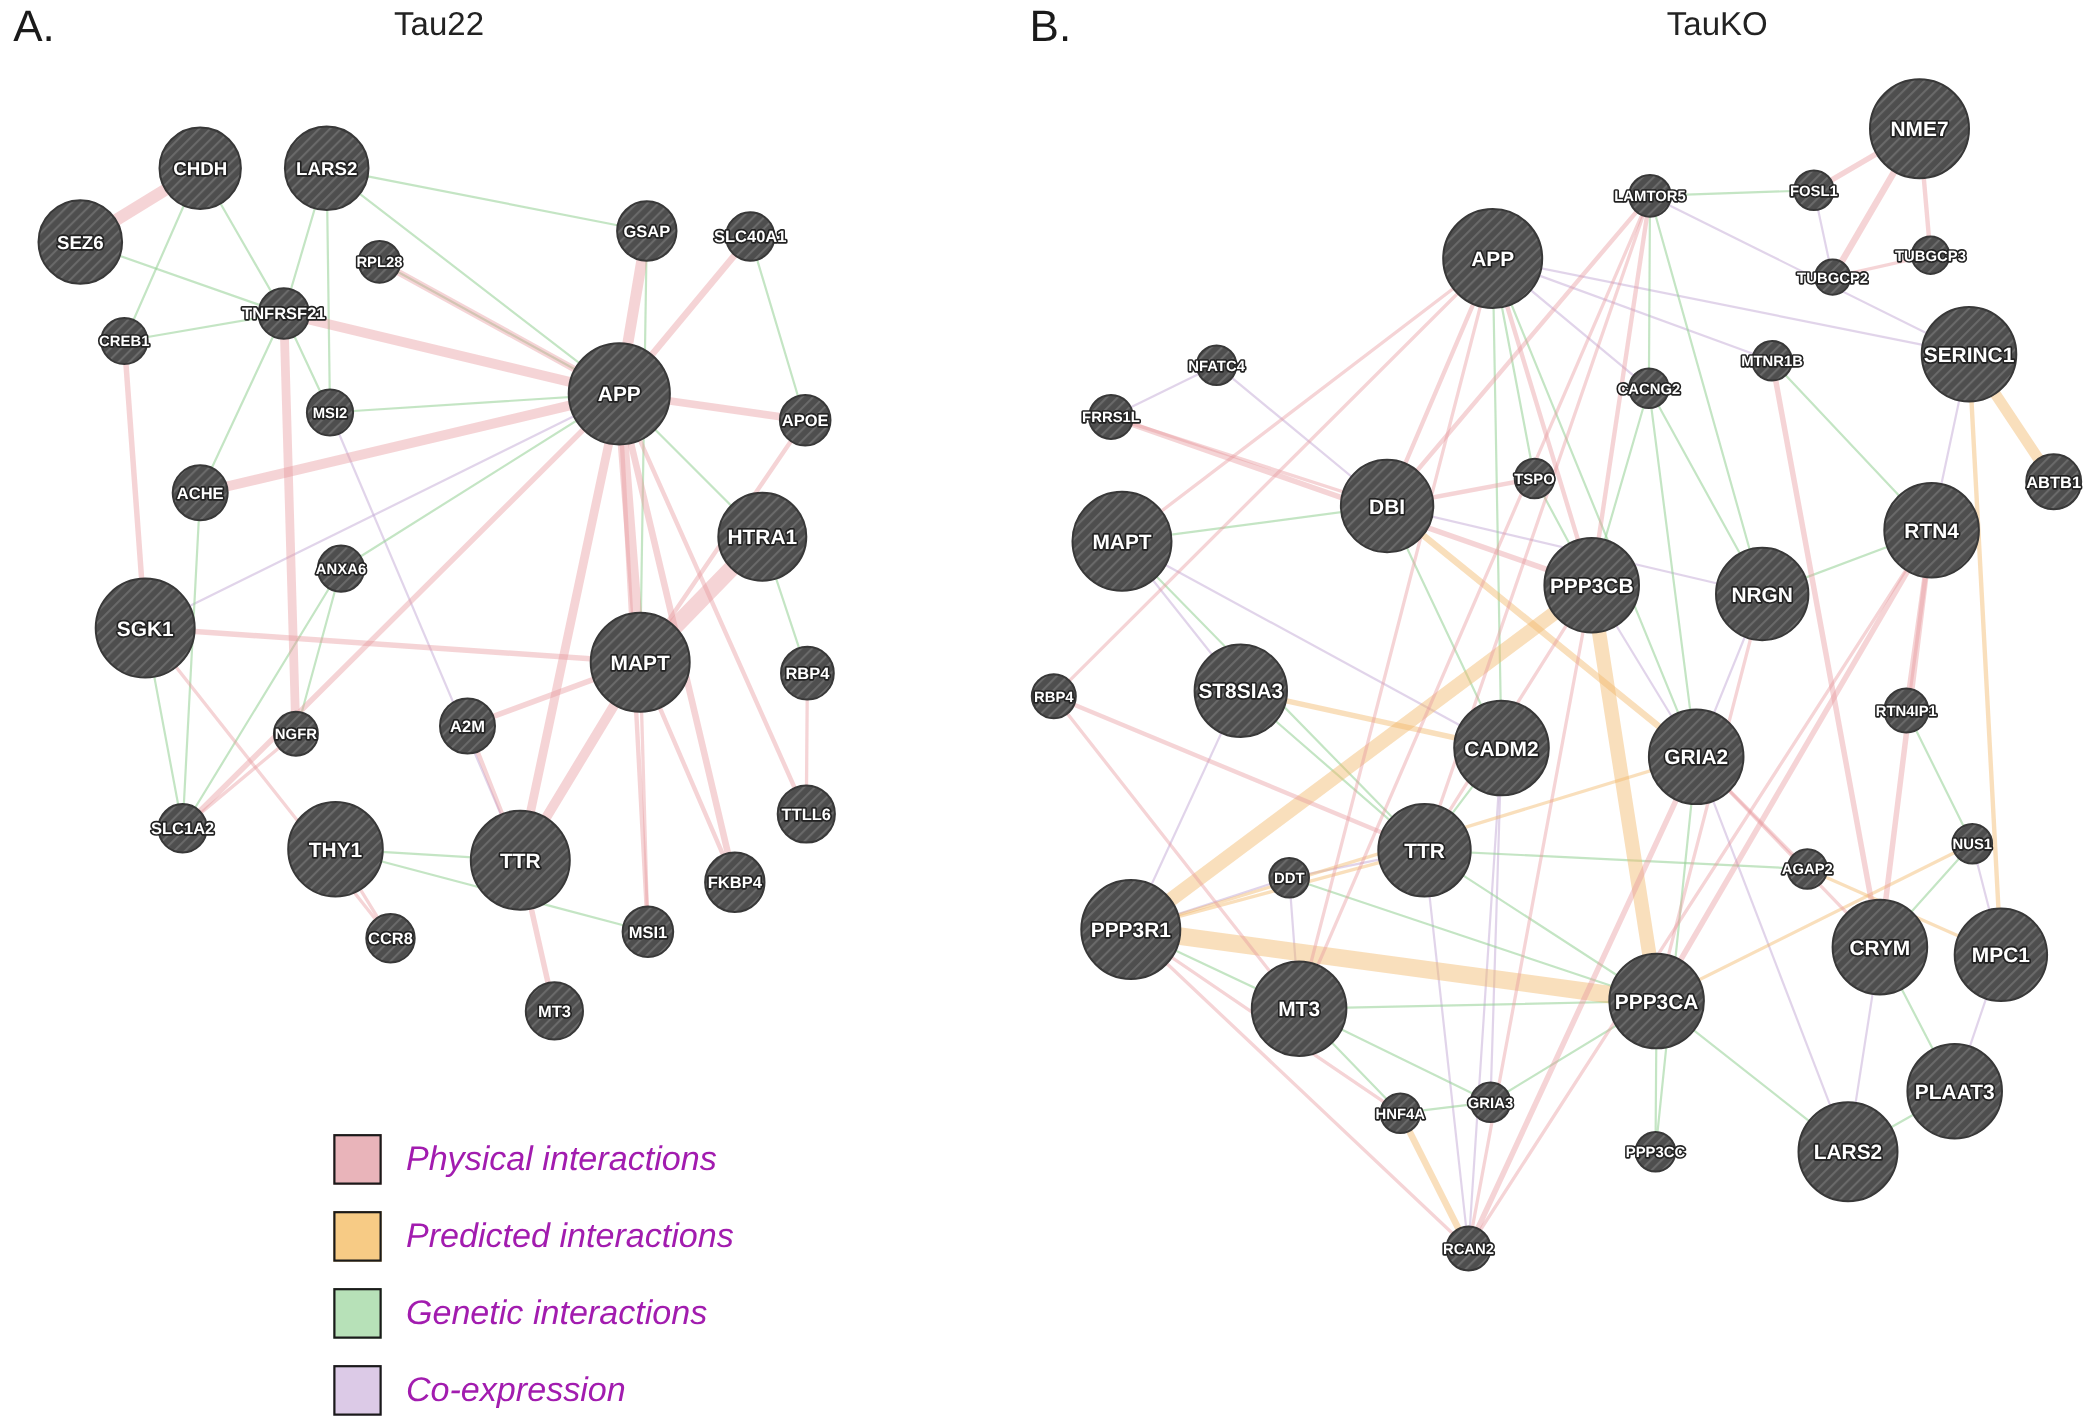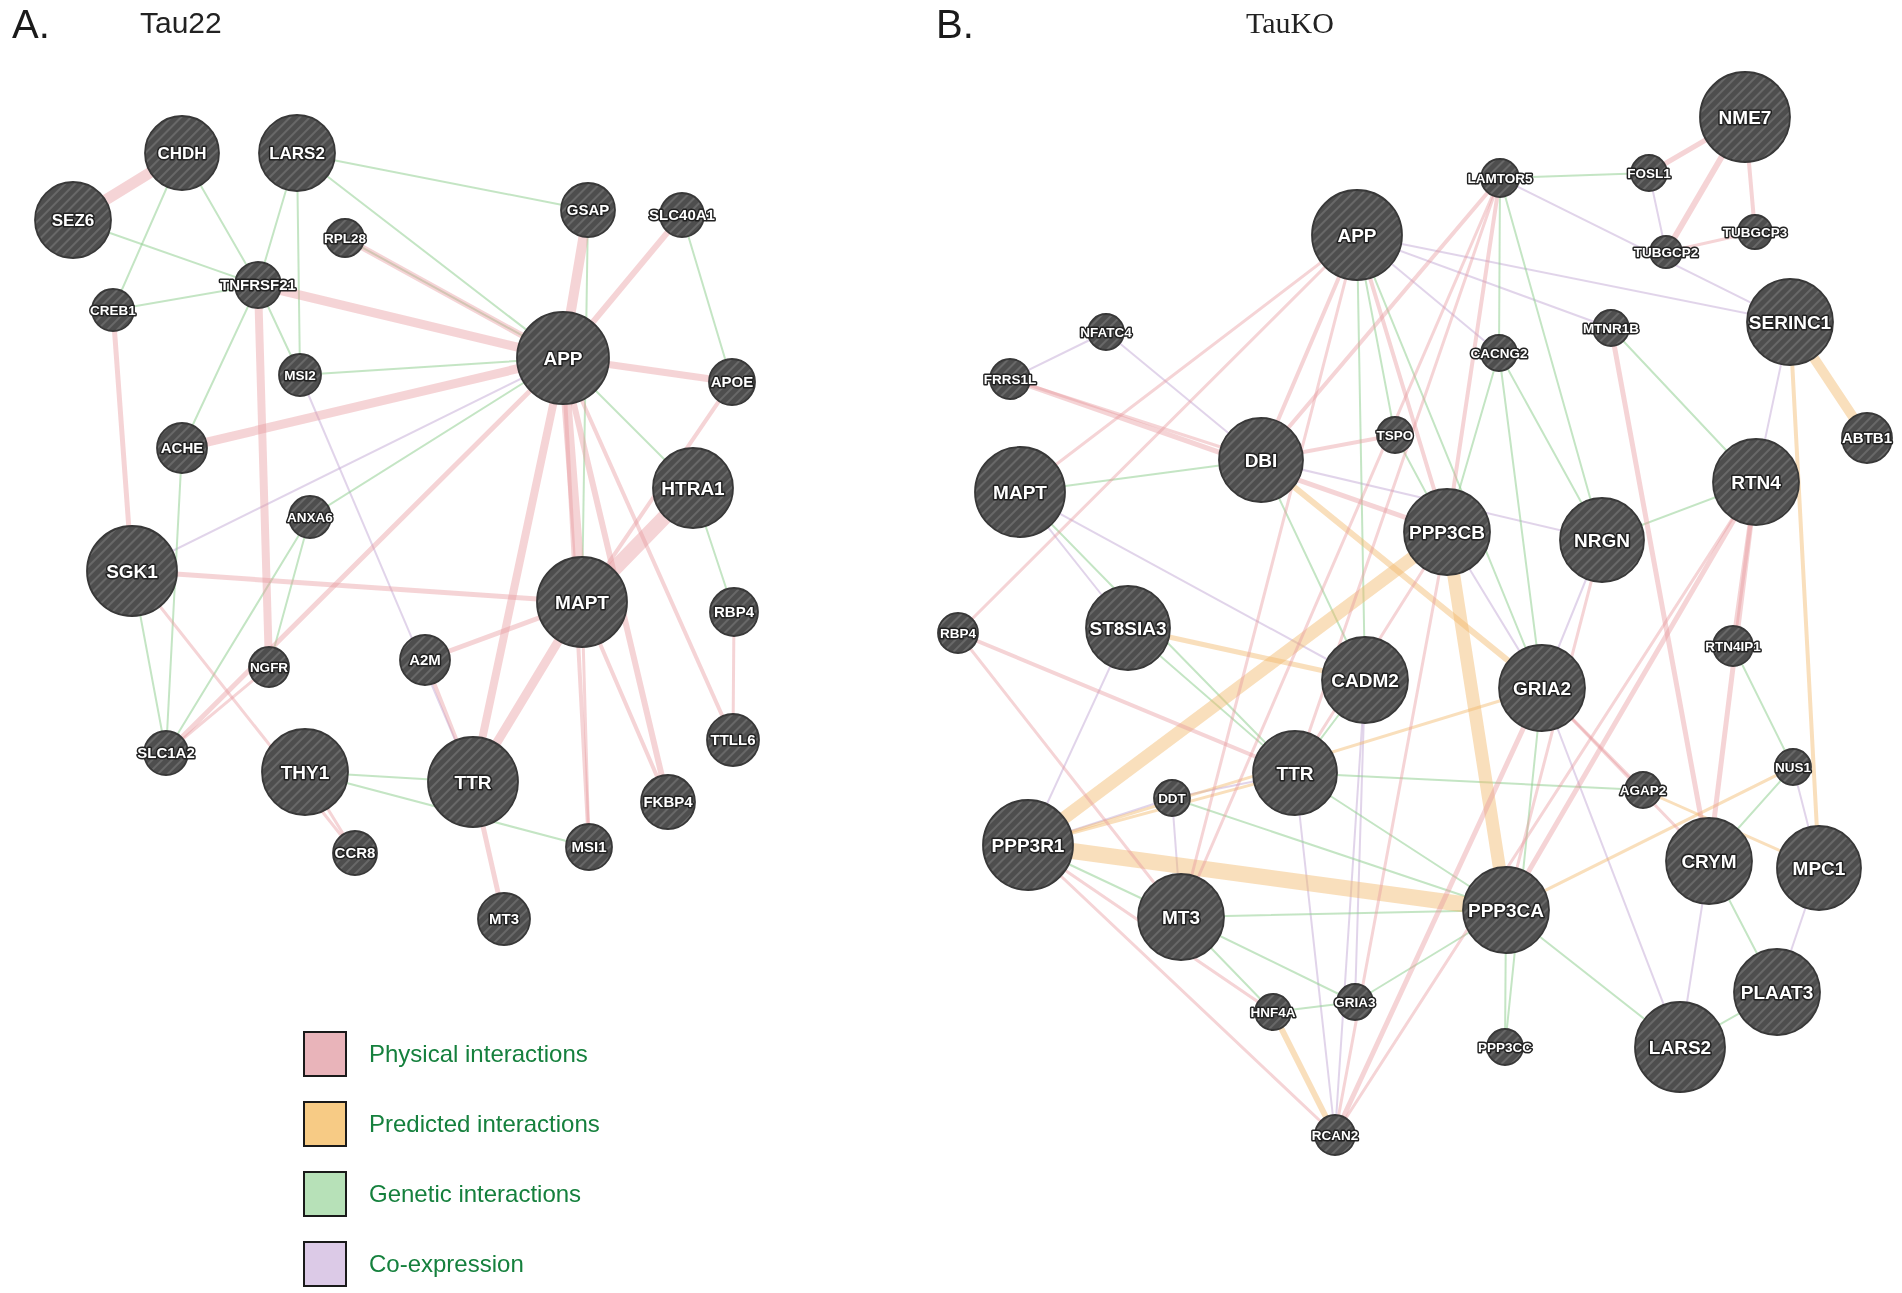--- a/index.html
+++ b/index.html
@@ -1,30 +1,30 @@
 <!DOCTYPE html>
 <html><head>
 <meta charset="utf-8">
 <style>
   html,body{margin:0;padding:0;background:#ffffff;}
   .figure{position:relative;width:1902px;height:1293px;background:#ffffff;overflow:hidden;
           font-family:"Liberation Sans", sans-serif;}
   svg.canvas{position:absolute;left:0;top:0;}
   .panel-label{position:absolute;font-size:40px;font-weight:500;color:#1a1a1a;
                font-family:"Liberation Sans", sans-serif;}
-  .panel-title{position:absolute;font-size:30px;color:#222;text-align:left;width:300px;
+  .panel-title{position:absolute;font-size:30px;color:#222;text-align:right;width:300px;
                font-family:"Liberation Sans", sans-serif;}
   #panel-a-label{left:12px;top:2px;}
   #panel-b-label{left:936px;top:2px;}
   #panel-a-title{left:140px;top:6px;}
-  #panel-b-title{left:1246px;top:6px;font-family:Liberation Serif, serif;}
+  #panel-b-title{left:1307px;top:6px;}
   .legend{position:absolute;left:303px;top:1030px;}
   .legend-row{display:flex;align-items:center;margin-bottom:23px;height:47px;}
   .legend-swatch{width:44px;height:46px;border:2.5px solid #1a1a1a;box-sizing:border-box;flex:0 0 auto;}
-  .legend-label{margin-left:22px;font-size:24px;color:#15803d;white-space:nowrap;}
+  .legend-label{margin-left:22px;font-size:31px;color:#a21caf;white-space:nowrap;font-style:italic;}
 </style>
 </head>
 <body>
 
 <div class="figure">
 
   <svg class="canvas" width="1902" height="1293" viewBox="0 0 1902 1293">
     <defs>
       <pattern id="hatch" patternUnits="userSpaceOnUse" width="7" height="7" patternTransform="rotate(-45)">
         <rect width="7" height="7" fill="#4e4e4e"></rect>

